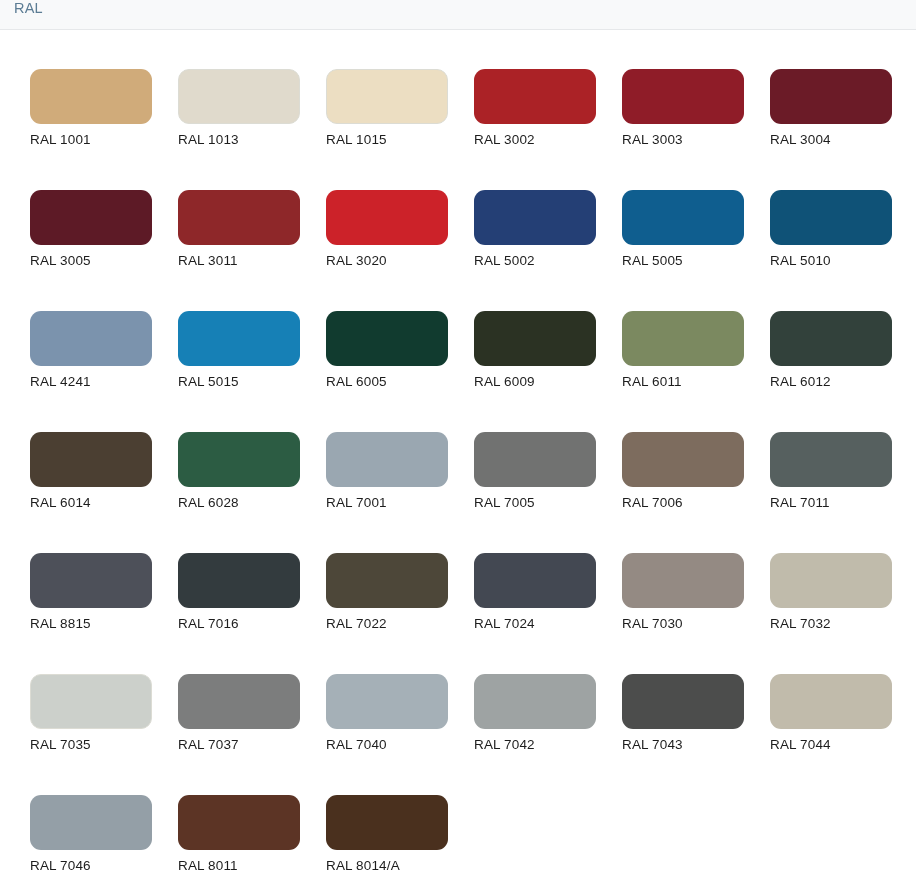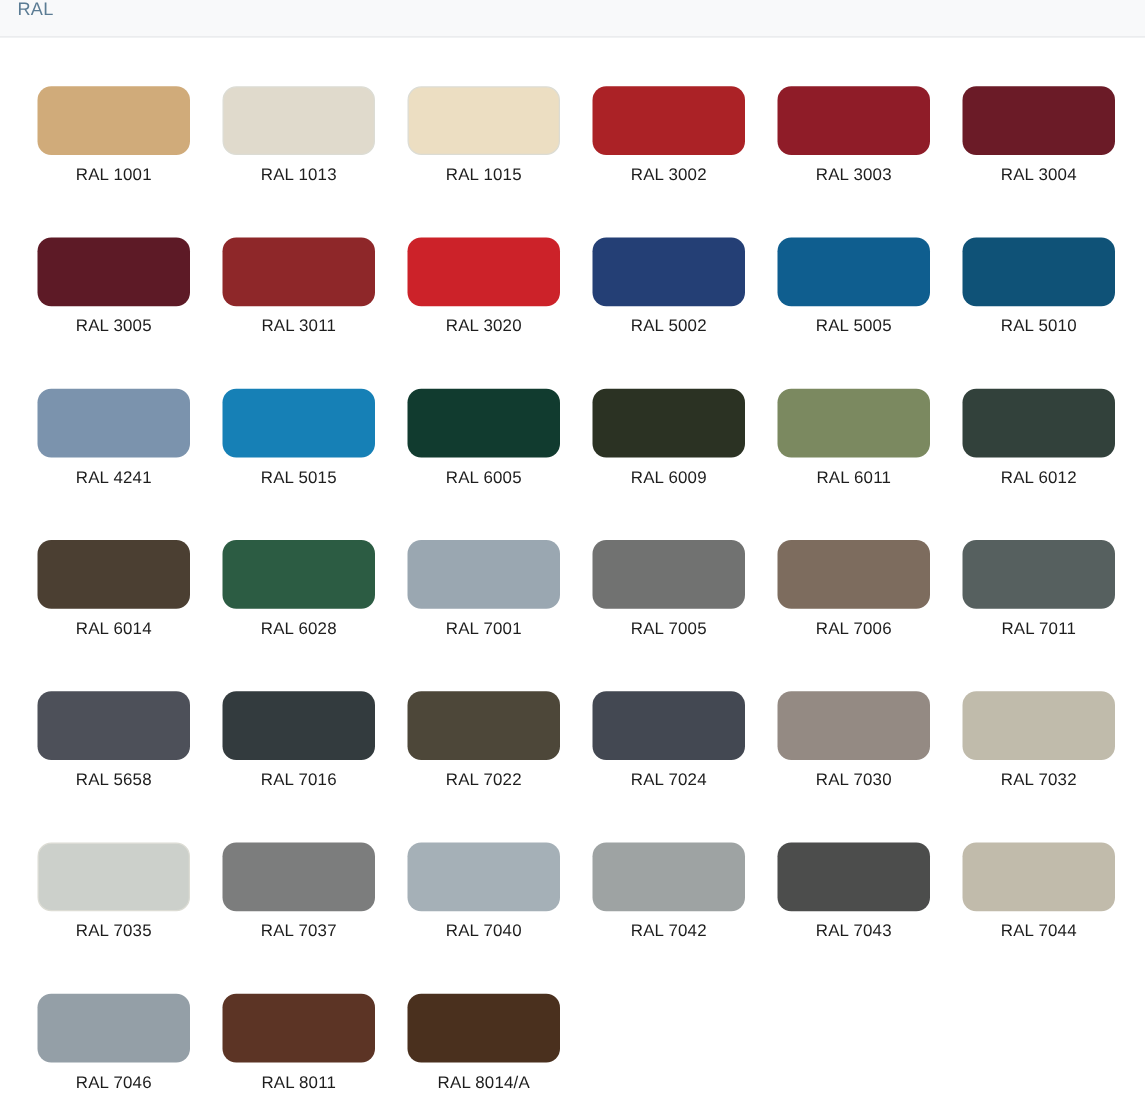--- a/index.html
+++ b/index.html
@@ -36,21 +36,21 @@
     padding: 39px 30px 0 30px;
     display: grid;
     grid-template-columns: repeat(6, 1fr);
     column-gap: 26px;
     row-gap: 0;
     box-sizing: border-box;
   }
   .cell {
     display: flex;
     flex-direction: column;
-    align-items: center;
+    align-items: flex-start;
     margin-bottom: 43px;
   }
   .chip {
     width: 122px;
     height: 55px;
     border-radius: 11px;
     box-sizing: border-box;
   }
   .chip.bordered {
     border: 1px solid #dcdcd4;
@@ -163,21 +163,21 @@
     <div class="cell">
       <div class="chip" style="background: rgb(125, 108, 94);"></div>
       <div class="caption">RAL 7006</div>
     </div>
     <div class="cell">
       <div class="chip" style="background: rgb(86, 96, 95);"></div>
       <div class="caption">RAL 7011</div>
     </div>
     <div class="cell">
       <div class="chip" style="background: rgb(77, 80, 89);"></div>
-      <div class="caption">RAL 5658</div>
+      <div class="caption">RAL 8815</div>
     </div>
     <div class="cell">
       <div class="chip" style="background: rgb(51, 59, 62);"></div>
       <div class="caption">RAL 7016</div>
     </div>
     <div class="cell">
       <div class="chip" style="background: rgb(77, 71, 57);"></div>
       <div class="caption">RAL 7022</div>
     </div>
     <div class="cell">

